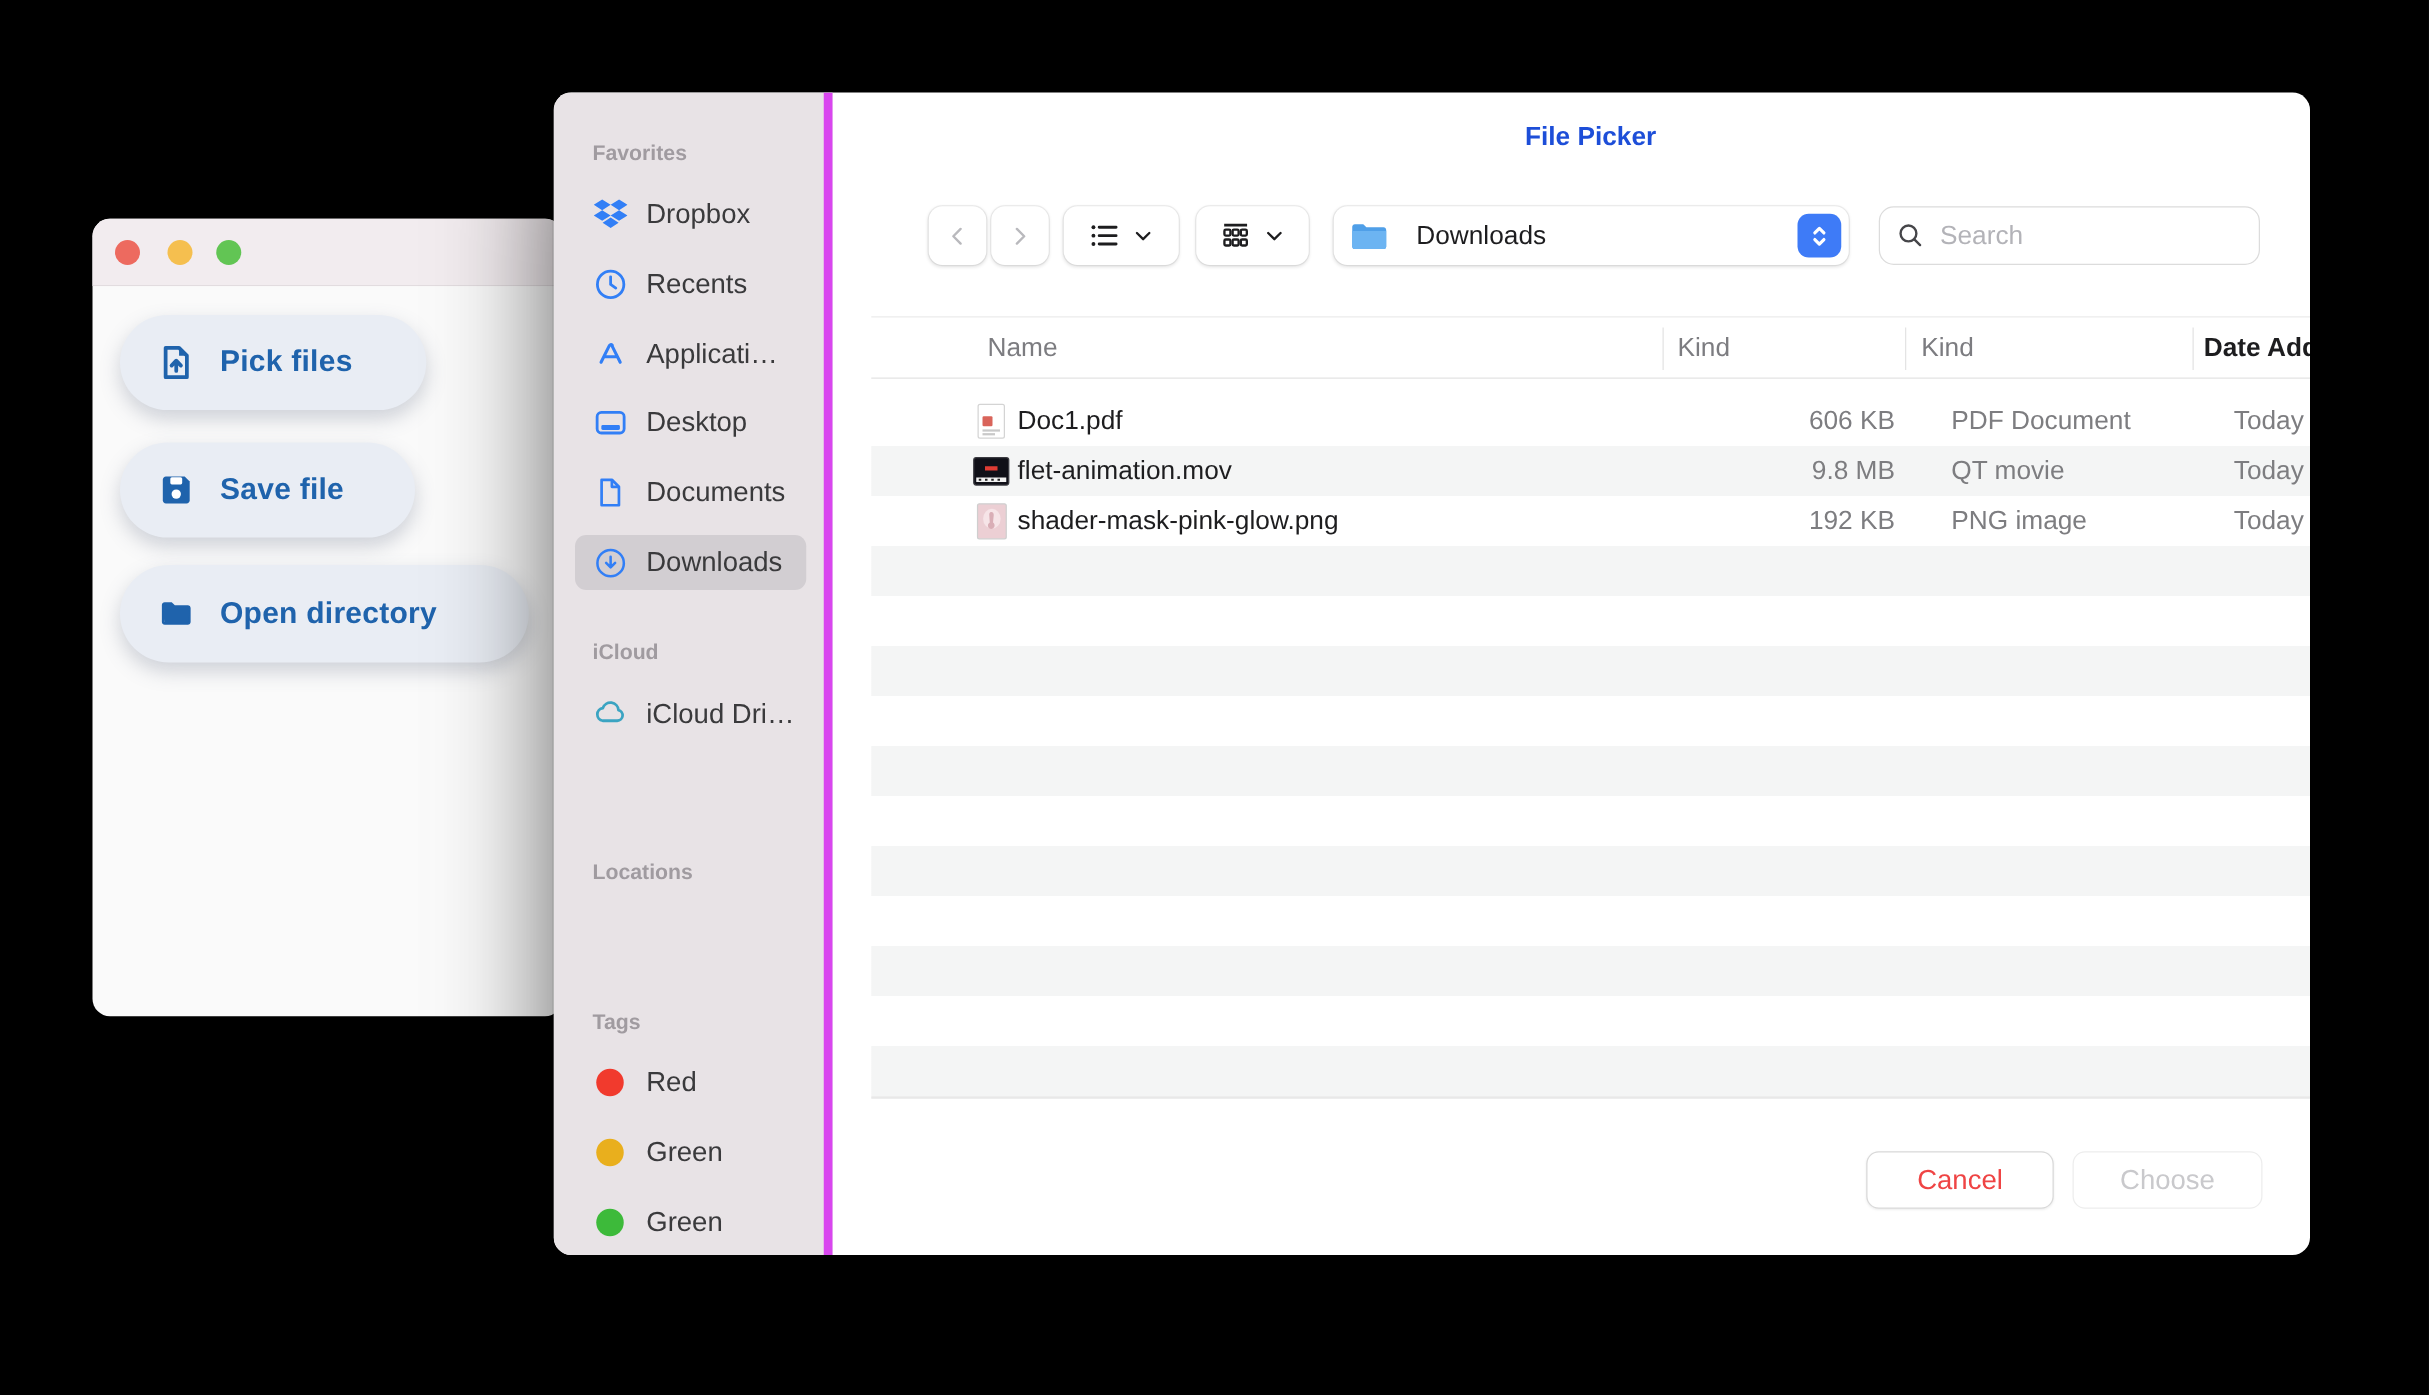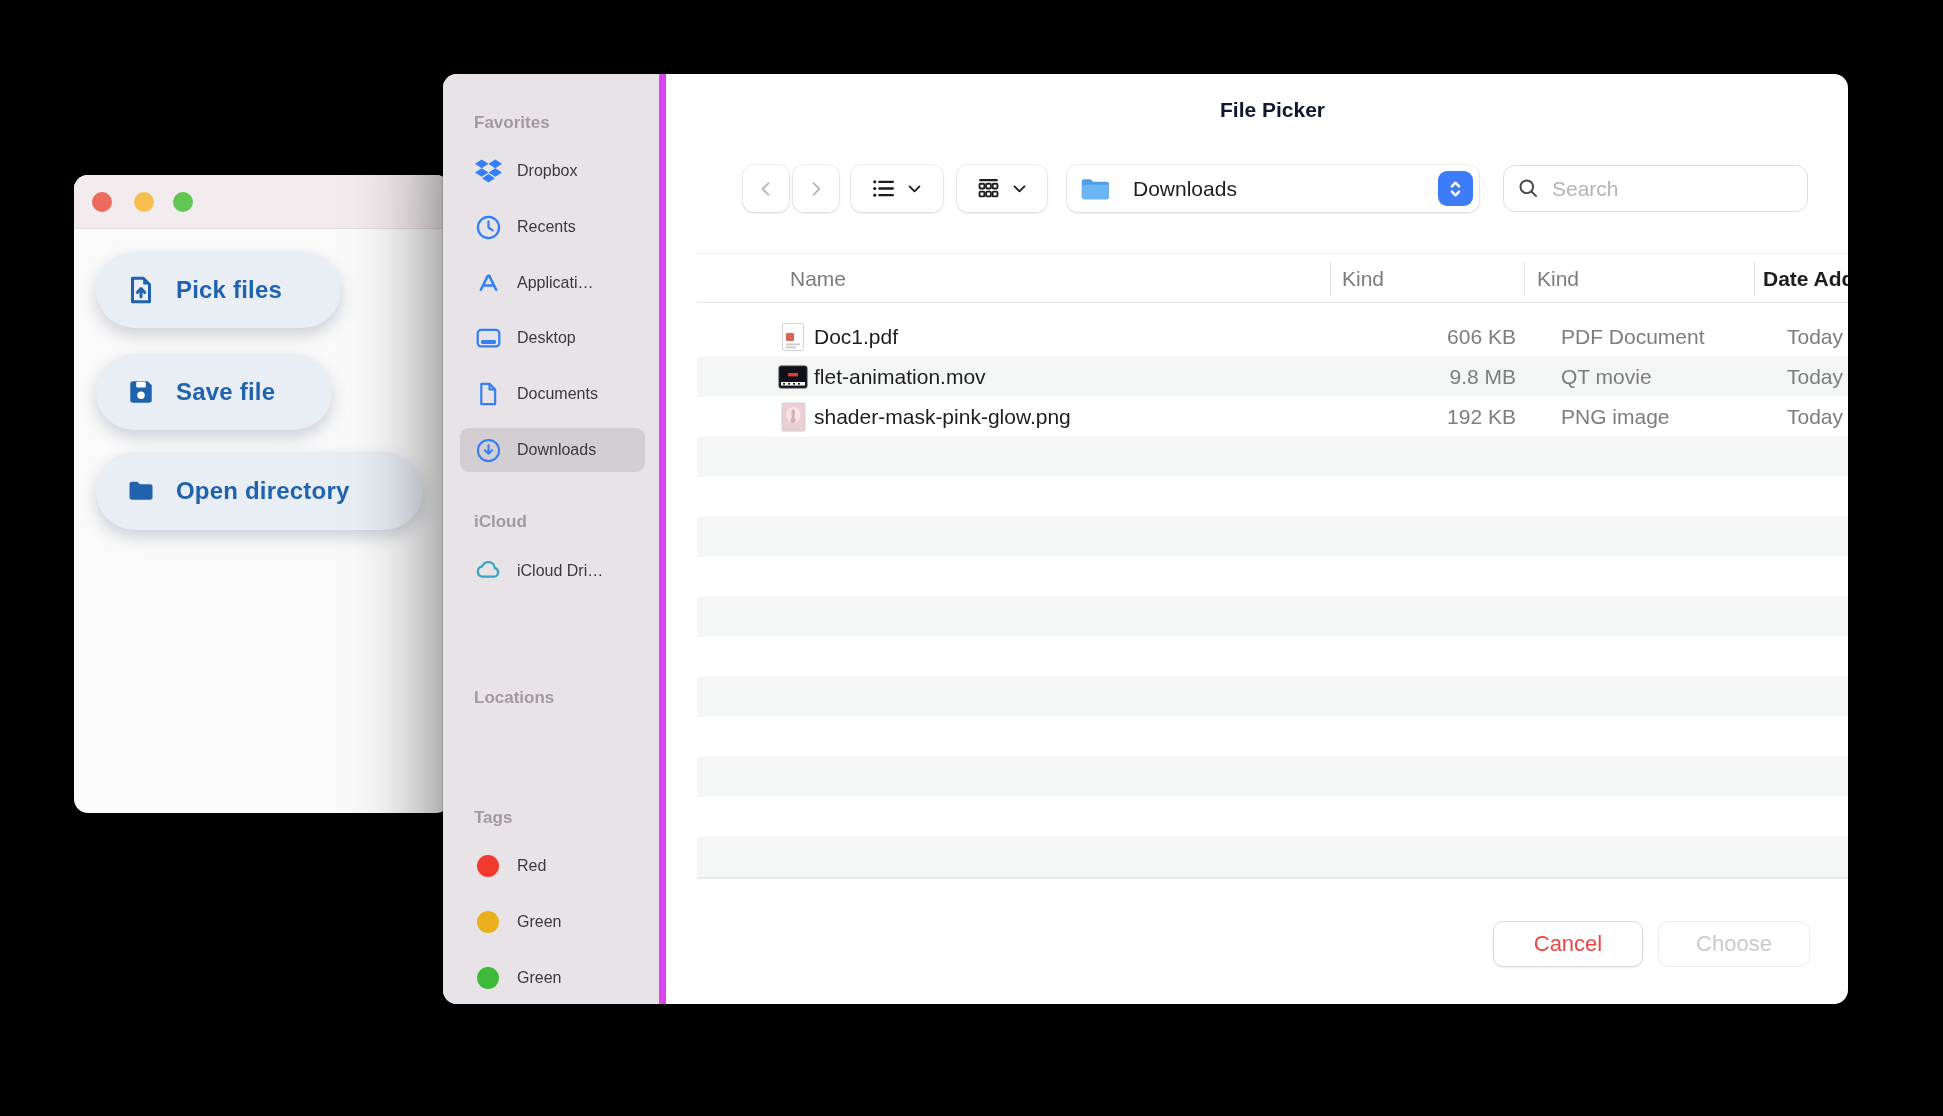--- a/index.html
+++ b/index.html
@@ -22,26 +22,26 @@
     border-radius:14px;box-shadow:0 35px 90px rgba(0,0,0,.6),0 0 0 1px rgba(0,0,0,.12);overflow:hidden;}
 
   
   .sidebar{position:absolute;left:0;top:0;width:223px;height:100%;background:#e8e3e6;
     border-right:7px solid #d946ef;}
   .sb-header{position:absolute;left:31px;height:22px;font-size:17px;font-weight:700;color:#a09ba0;}
   .sb-item{position:absolute;left:17px;right:14px;height:44px;display:flex;align-items:center;
     gap:14px;padding-left:13px;border-radius:9px;cursor:default;}
   .sb-item.selected{background:#d2ced2;}
   .sb-ic{width:30px;height:30px;display:flex;align-items:center;justify-content:center;flex:0 0 30px;}
-  .sb-label{font-size:16px;color:#3a3a3c;white-space:nowrap;}
+  .sb-label{font-size:22px;color:#3a3a3c;white-space:nowrap;}
   .tag-dot{width:22px;height:22px;border-radius:50%;}
 
   
   .dlg-title{position:absolute;left:254px;right:0;top:24px;height:30px;text-align:center;
-    font-size:21px;font-weight:600;color:#0f172a;}
+    font-size:21px;font-weight:600;color:#1d4ed8;}
   .tb-btn{position:absolute;top:91px;height:47px;background:#fff;border:none;border-radius:11px;
     display:flex;align-items:center;justify-content:center;gap:10px;cursor:pointer;
     box-shadow:0 0 0 1px rgba(0,0,0,.055),0 1px 3px rgba(0,0,0,.12);}
   .path-select{justify-content:flex-start;padding-left:13px;}
   .path-label{font-size:21px;color:#1d1d1f;margin-left:12px;}
   .stepper{position:absolute;right:6px;top:6px;width:35px;height:35px;border-radius:9px;
     background:#3e7bf7;display:flex;align-items:center;justify-content:center;}
   .search{position:absolute;left:1060px;top:91px;width:305px;height:47px;border-radius:12px;
     background:#fff;border:1.5px solid #dcdcdc;display:flex;align-items:center;padding-left:13px;gap:10px;}
   .search input{border:none;outline:none;width:200px;font-size:21px;color:#1d1d1f;background:transparent;}

